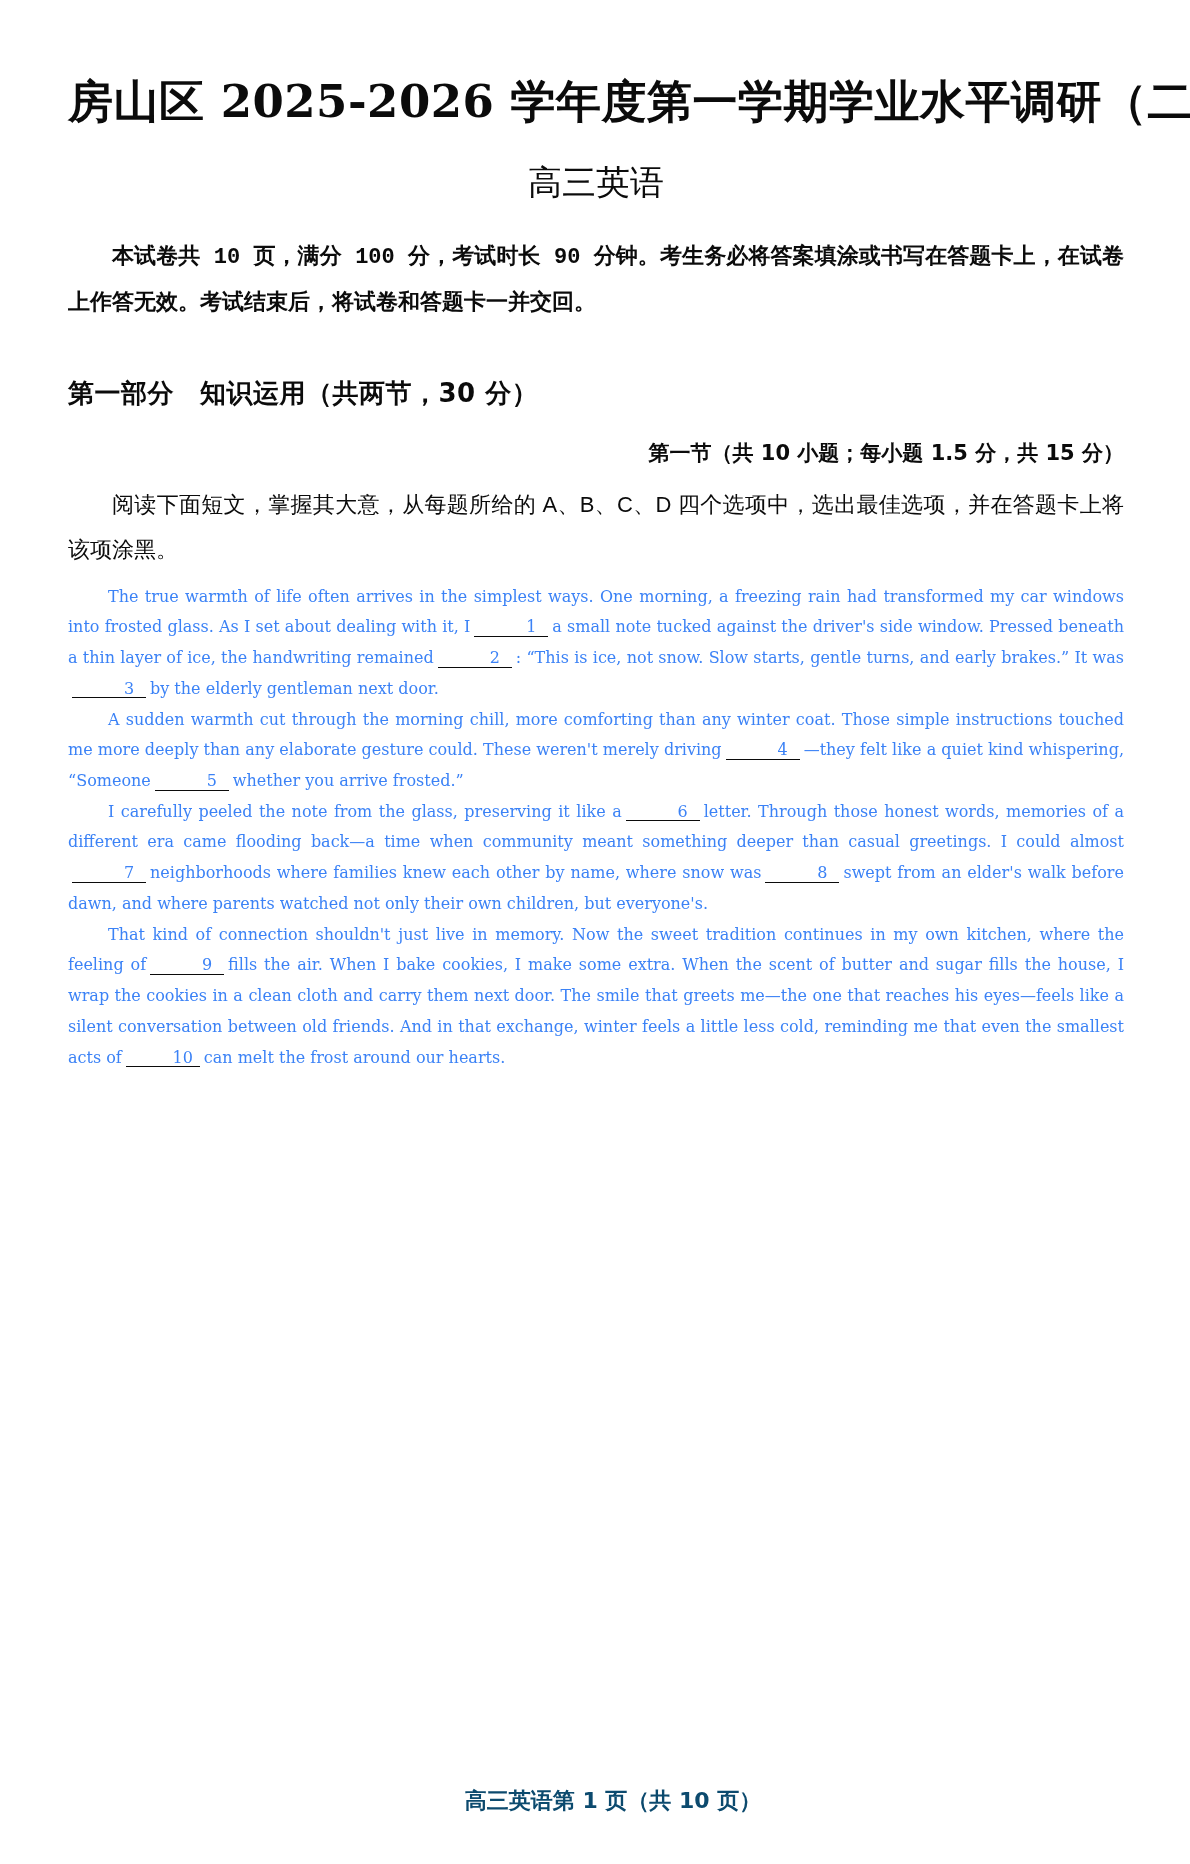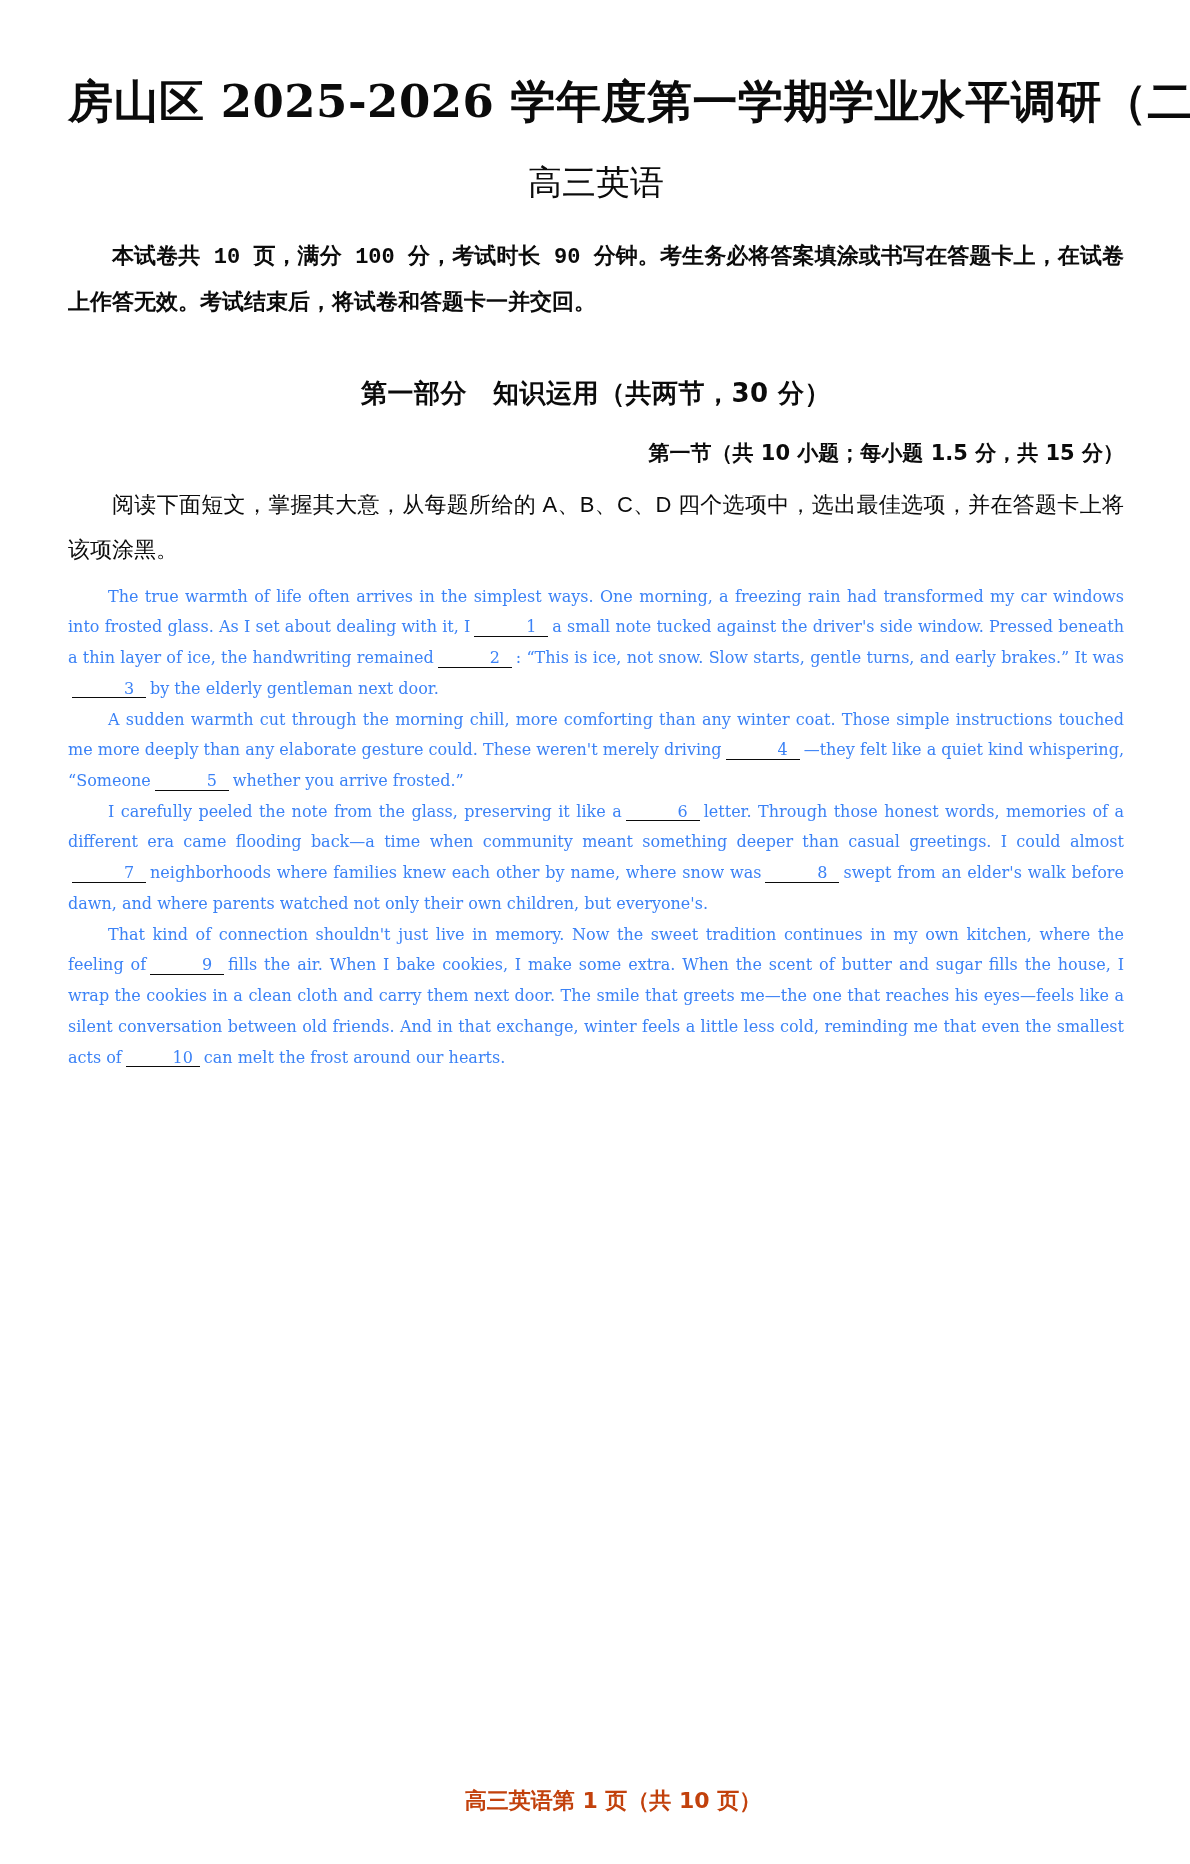--- a/index.html
+++ b/index.html
@@ -57,21 +57,21 @@
     text-align: justify;
     text-justify: inter-ideograph;
     text-indent: 44px;
   }
 
   
   .part-heading {
     font-family: "DejaVu Sans", "Liberation Sans", sans-serif;
     font-weight: bold;
     font-size: 26px;
-    text-align: center;
+    text-align: left;
     color: #0b0b0b;
     margin-top: 48px;
     letter-spacing: 0.5px;
   }
   .part-heading .gap {
     display: inline-block;
     width: 26px;
   }
 
   .section-heading {
@@ -129,21 +129,21 @@
   
   .footer {
     position: absolute;
     left: 0;
     right: 0;
     bottom: 48px;
     text-align: center;
     font-family: "DejaVu Sans", "Liberation Sans", sans-serif;
     font-weight: bold;
     font-size: 22px;
-    color: #c2410c;
+    color: #0c4a6e;
     padding-left: 36px;
   }
 </style>
 </head>
 <body>
 
 <div class="page">
   <div class="content">
 
     <div class="doc-title">房山区 2025-2026 学年度第一学期学业水平调研（二）</div>

